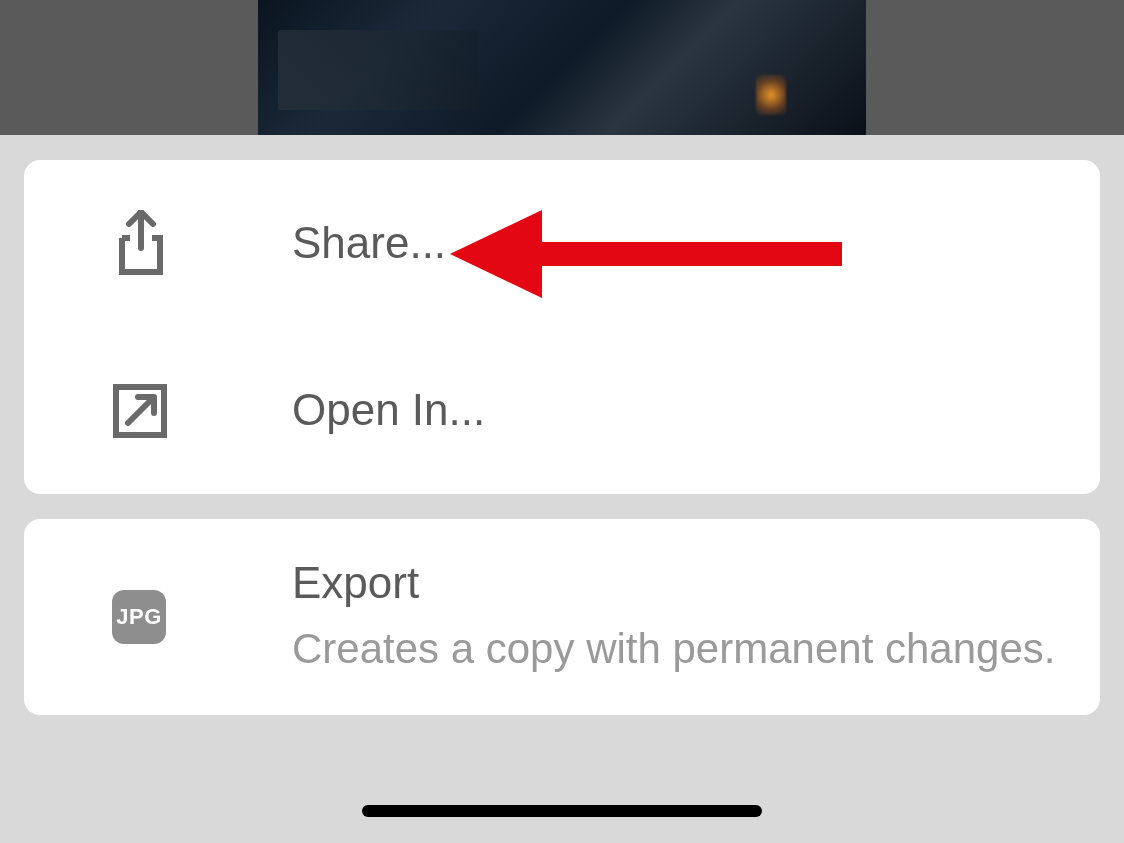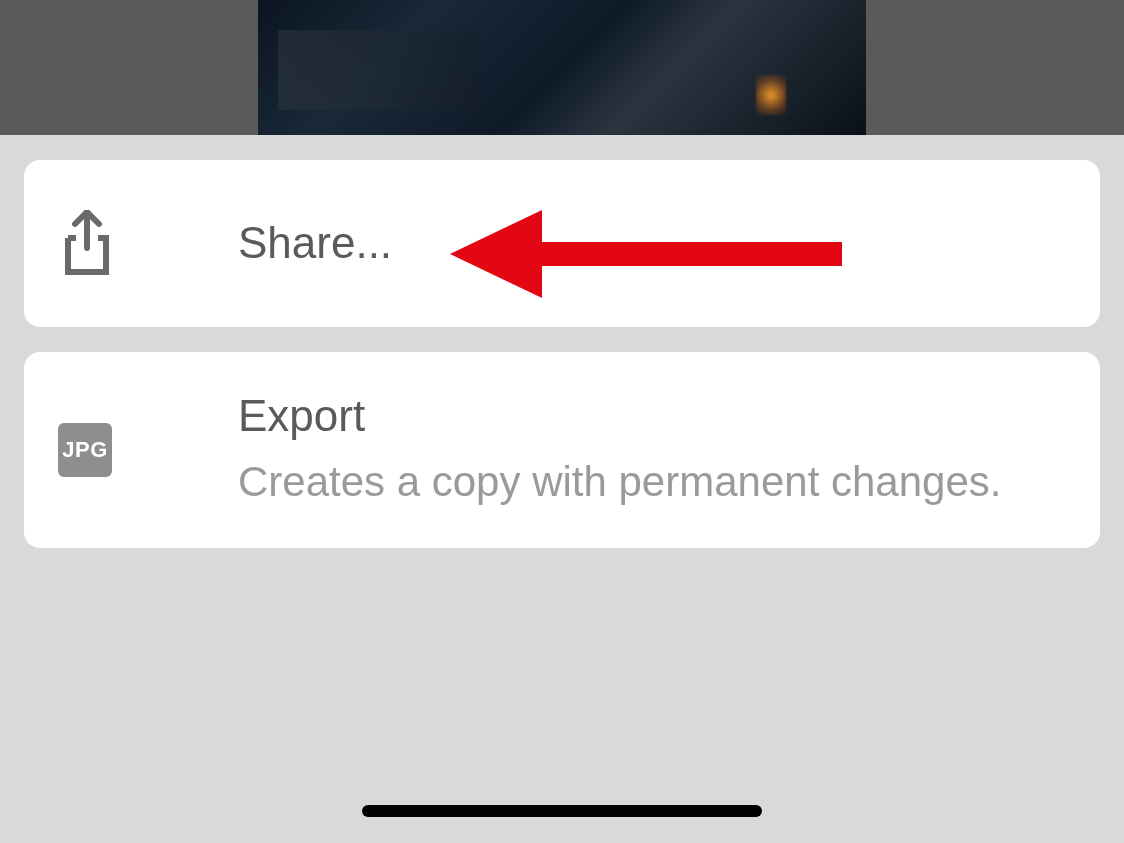--- a/index.html
+++ b/index.html
@@ -48,21 +48,21 @@
     .card {
       background: #ffffff;
       margin: 25px 24px 0 24px;
       border-radius: 16px;
       overflow: hidden;
     }
     .menu-item {
       display: flex;
       align-items: center;
       height: 167px;
-      padding-left: 34px;
+      padding-left: 88px;
       position: relative;
       cursor: pointer;
     }
     .menu-item.export {
       height: 196px;
     }
     .icon-slot {
       width: 180px;
       display: flex;
       align-items: center;
@@ -74,21 +74,21 @@
       display: block;
     }
     .icon-open {
       width: 56px;
       height: 56px;
     }
     .jpg-badge {
       width: 54px;
       height: 54px;
       background: #8e8e8e;
-      border-radius: 6px;
+      border-radius: 12px;
       color: #fff;
       font-weight: 700;
       font-size: 22px;
       display: flex;
       align-items: center;
       justify-content: center;
       letter-spacing: 0.5px;
     }
     .text-block {
       display: flex;
@@ -149,20 +149,32 @@
           <path d="M10 28 L10 62 L48 62 L48 28 L40 28 M18 28 L10 28" stroke="#6a6a6a" stroke-width="6" fill="none" stroke-linecap="butt" stroke-linejoin="miter"></path>
           <path d="M10 28 L18 28" stroke="#6a6a6a" stroke-width="6" fill="none"></path>
           <path d="M40 28 L48 28" stroke="#6a6a6a" stroke-width="6" fill="none"></path>
         </svg>
       </div>
       <div class="text-block">
         <span class="primary-label">Share...</span>
       </div>
     </div>
 
+    <div class="menu-item">
+      <div class="icon-slot">
+        <svg class="icon-open" viewBox="0 0 56 56">
+          <rect x="4" y="4" width="48" height="48" stroke="#6a6a6a" stroke-width="6" fill="none"></rect>
+          <line x1="16" y1="40" x2="40" y2="16" stroke="#6a6a6a" stroke-width="6" stroke-linecap="round"></line>
+          <path d="M26 14 L42 14 L42 30" stroke="#6a6a6a" stroke-width="6" fill="none" stroke-linecap="round" stroke-linejoin="round"></path>
+        </svg>
+      </div>
+      <div class="text-block">
+        <span class="primary-label">Open In...</span>
+      </div>
+    </div>
 
   </div>
 
   <div class="card">
     <div class="menu-item export">
       <div class="icon-slot">
         <div class="jpg-badge">JPG</div>
       </div>
       <div class="text-block">
         <span class="export-title">Export</span>

